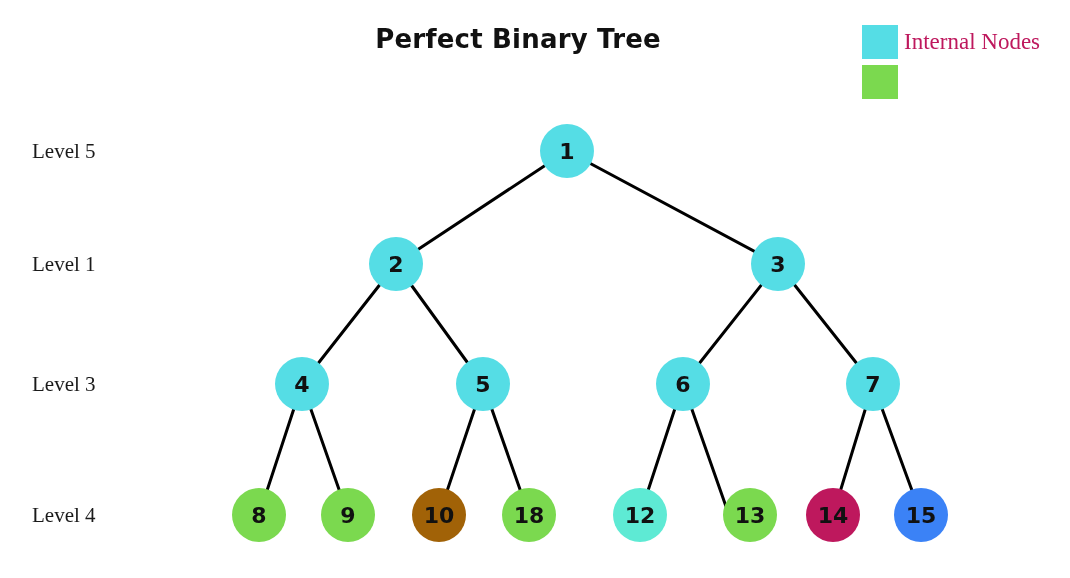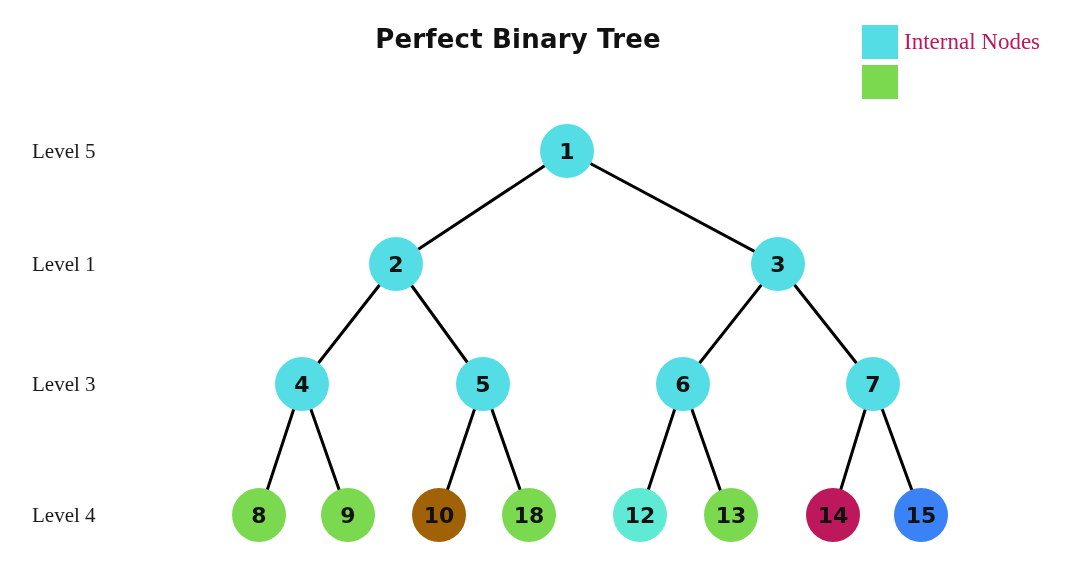--- a/index.html
+++ b/index.html
@@ -142,18 +142,18 @@
       <div class="node" style="left: 778px; top: 264px; width: 54px; height: 54px; margin-left: -27px; margin-top: -27px; background: rgb(85, 221, 229);">3</div>
       <div class="node" style="left: 302px; top: 384px; width: 54px; height: 54px; margin-left: -27px; margin-top: -27px; background: rgb(85, 221, 229);">4</div>
       <div class="node" style="left: 483px; top: 384px; width: 54px; height: 54px; margin-left: -27px; margin-top: -27px; background: rgb(85, 221, 229);">5</div>
       <div class="node" style="left: 683px; top: 384px; width: 54px; height: 54px; margin-left: -27px; margin-top: -27px; background: rgb(85, 221, 229);">6</div>
       <div class="node" style="left: 873px; top: 384px; width: 54px; height: 54px; margin-left: -27px; margin-top: -27px; background: rgb(85, 221, 229);">7</div>
       <div class="node" style="left: 259px; top: 515px; width: 54px; height: 54px; margin-left: -27px; margin-top: -27px; background: rgb(123, 217, 79);">8</div>
       <div class="node" style="left: 348px; top: 515px; width: 54px; height: 54px; margin-left: -27px; margin-top: -27px; background: rgb(123, 217, 79);">9</div>
       <div class="node" style="left: 439px; top: 515px; width: 54px; height: 54px; margin-left: -27px; margin-top: -27px; background: #a16207;">10</div>
       <div class="node" style="left: 529px; top: 515px; width: 54px; height: 54px; margin-left: -27px; margin-top: -27px; background: rgb(123, 217, 79);">18</div>
       <div class="node" style="left: 640px; top: 515px; width: 54px; height: 54px; margin-left: -27px; margin-top: -27px; background: #5eead4;">12</div>
-      <div class="node" style="left: 731px; top: 515px; width: 54px; height: 54px; margin-left: -27px; margin-top: -27px; background: rgb(123, 217, 79);">13</div>
+      <div class="node" style="left: 750px; top: 515px; width: 54px; height: 54px; margin-left: -27px; margin-top: -27px; background: rgb(123, 217, 79);">13</div>
       <div class="node" style="left: 833px; top: 515px; width: 54px; height: 54px; margin-left: -27px; margin-top: -27px; background: #be185d;">14</div>
       <div class="node" style="left: 921px; top: 515px; width: 54px; height: 54px; margin-left: -27px; margin-top: -27px; background: #3b82f6; text-align: center;">15</div>
     </div>
 
 </div>
 
 </body></html>

